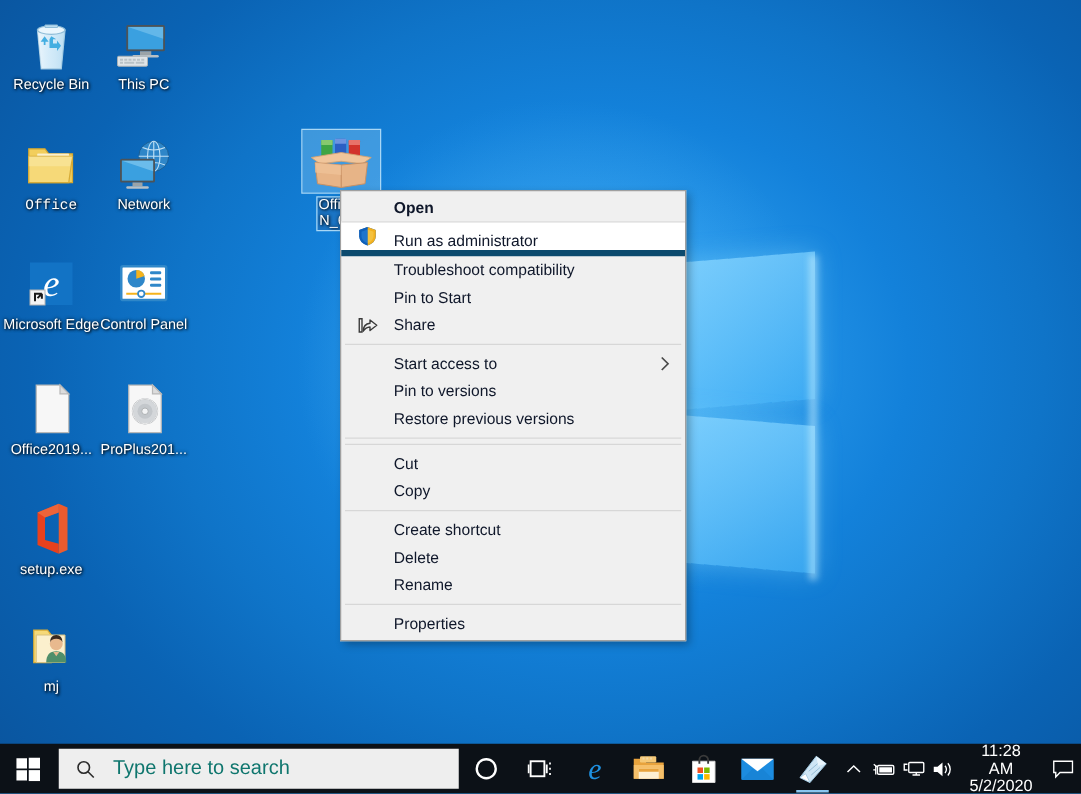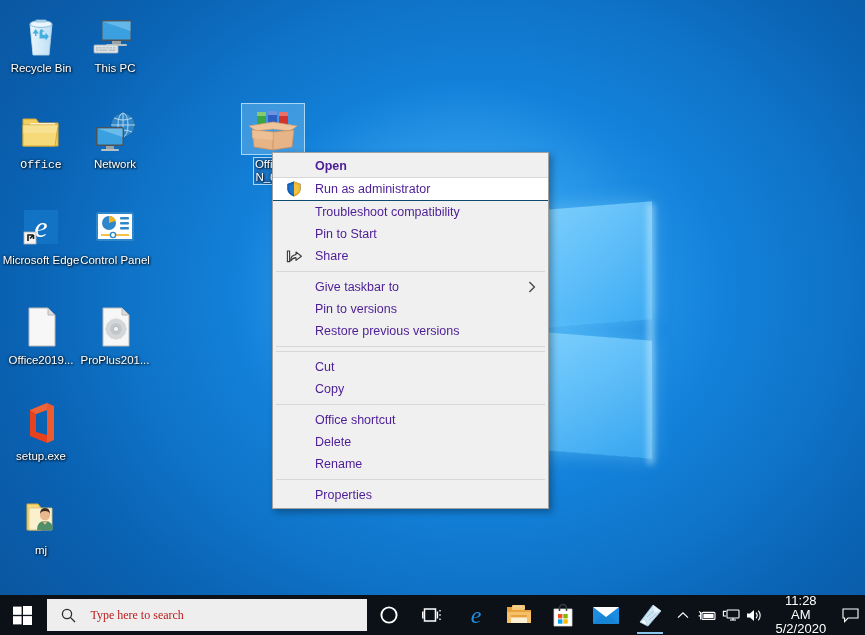--- a/index.html
+++ b/index.html
@@ -102,39 +102,40 @@
   
   #ctx-menu {
     position: absolute;
     left: 272px;
     top: 152px;
     width: 275px;
     background: #f0f0f0;
     border: 1px solid #a0a0a0;
     box-shadow: 3px 3px 7px rgba(0,0,0,0.32);
     font-size: 12.5px;
-    color: #4c1d95;
+    color: #0f172a;
     padding: 2px 0;
     z-index: 50;
   }
   .mi {
     position: relative;
     height: 22px;
     display: flex;
     align-items: center;
     padding-left: 42px;
     padding-right: 26px;
     cursor: default;
     white-space: nowrap;
   }
   .mi.bold { font-weight: bold; }
   .mi.highlight {
     background: #ffffff;
     border-top: 1px solid #d8d8d8;
-    border-bottom: 1px solid #0c4a6e;
+    border-bottom: 5px solid #0c4a6e;
+    align-items: flex-end;
   }
   .mi .micon {
     position: absolute;
     left: 13px;
     top: 50%;
     transform: translateY(-50%);
     width: 16px;
     height: 16px;
     line-height: 0;
   }
@@ -177,23 +178,22 @@
     height: 32px;
     margin-left: 2px;
     background: #eeeeee;
     display: flex;
     align-items: center;
     padding-left: 14px;
     cursor: text;
   }
   #search-box .sfield {
     margin-left: 14px;
-    font-size: 12px;
-    color: #b91c1c;
-    font-family: Liberation Serif, serif;
+    font-size: 16px;
+    color: #0f766e;
   }
   .tb-icon {
     width: 44px;
     height: 40px;
     display: flex;
     align-items: center;
     justify-content: center;
     cursor: default;
     position: relative;
   }
@@ -459,42 +459,42 @@
       </div>
       <div class="mi">
         <span class="micon"><svg width="17" height="16" viewBox="0 0 17 16">
             <path d="M1.4 3 L1.4 13.6 L3.6 13.6 L3.6 3 Z" fill="none" stroke="#3a3a3a" stroke-width="1.1"></path>
             <path d="M4.6 13 Q4.6 7.2 10 6.6 L10 4 L15.4 8.2 L10 12.4 L10 9.6 Q6.6 9.8 4.6 13 Z" fill="none" stroke="#3a3a3a" stroke-width="1.1" stroke-linejoin="round"></path>
           </svg></span>
         <span>Share</span>
       </div>
       <div class="msep"></div>
       <div class="mi">
-        <span>Give taskbar to</span>
+        <span>Start access to</span>
         <span class="chev"><svg width="8" height="12" viewBox="0 0 8 12">
             <path d="M1.4 1 L6.4 6 L1.4 11" fill="none" stroke="#4a4a4a" stroke-width="1.4"></path>
           </svg></span>
       </div>
       <div class="mi">
         <span>Pin to versions</span>
       </div>
       <div class="mi">
         <span>Restore previous versions</span>
       </div>
       <div class="msep"></div>
       <div class="msep"></div>
       <div class="mi">
         <span>Cut</span>
       </div>
       <div class="mi">
         <span>Copy</span>
       </div>
       <div class="msep"></div>
       <div class="mi">
-        <span>Office shortcut</span>
+        <span>Create shortcut</span>
       </div>
       <div class="mi">
         <span>Delete</span>
       </div>
       <div class="mi">
         <span>Rename</span>
       </div>
       <div class="msep"></div>
       <div class="mi">
         <span>Properties</span>

